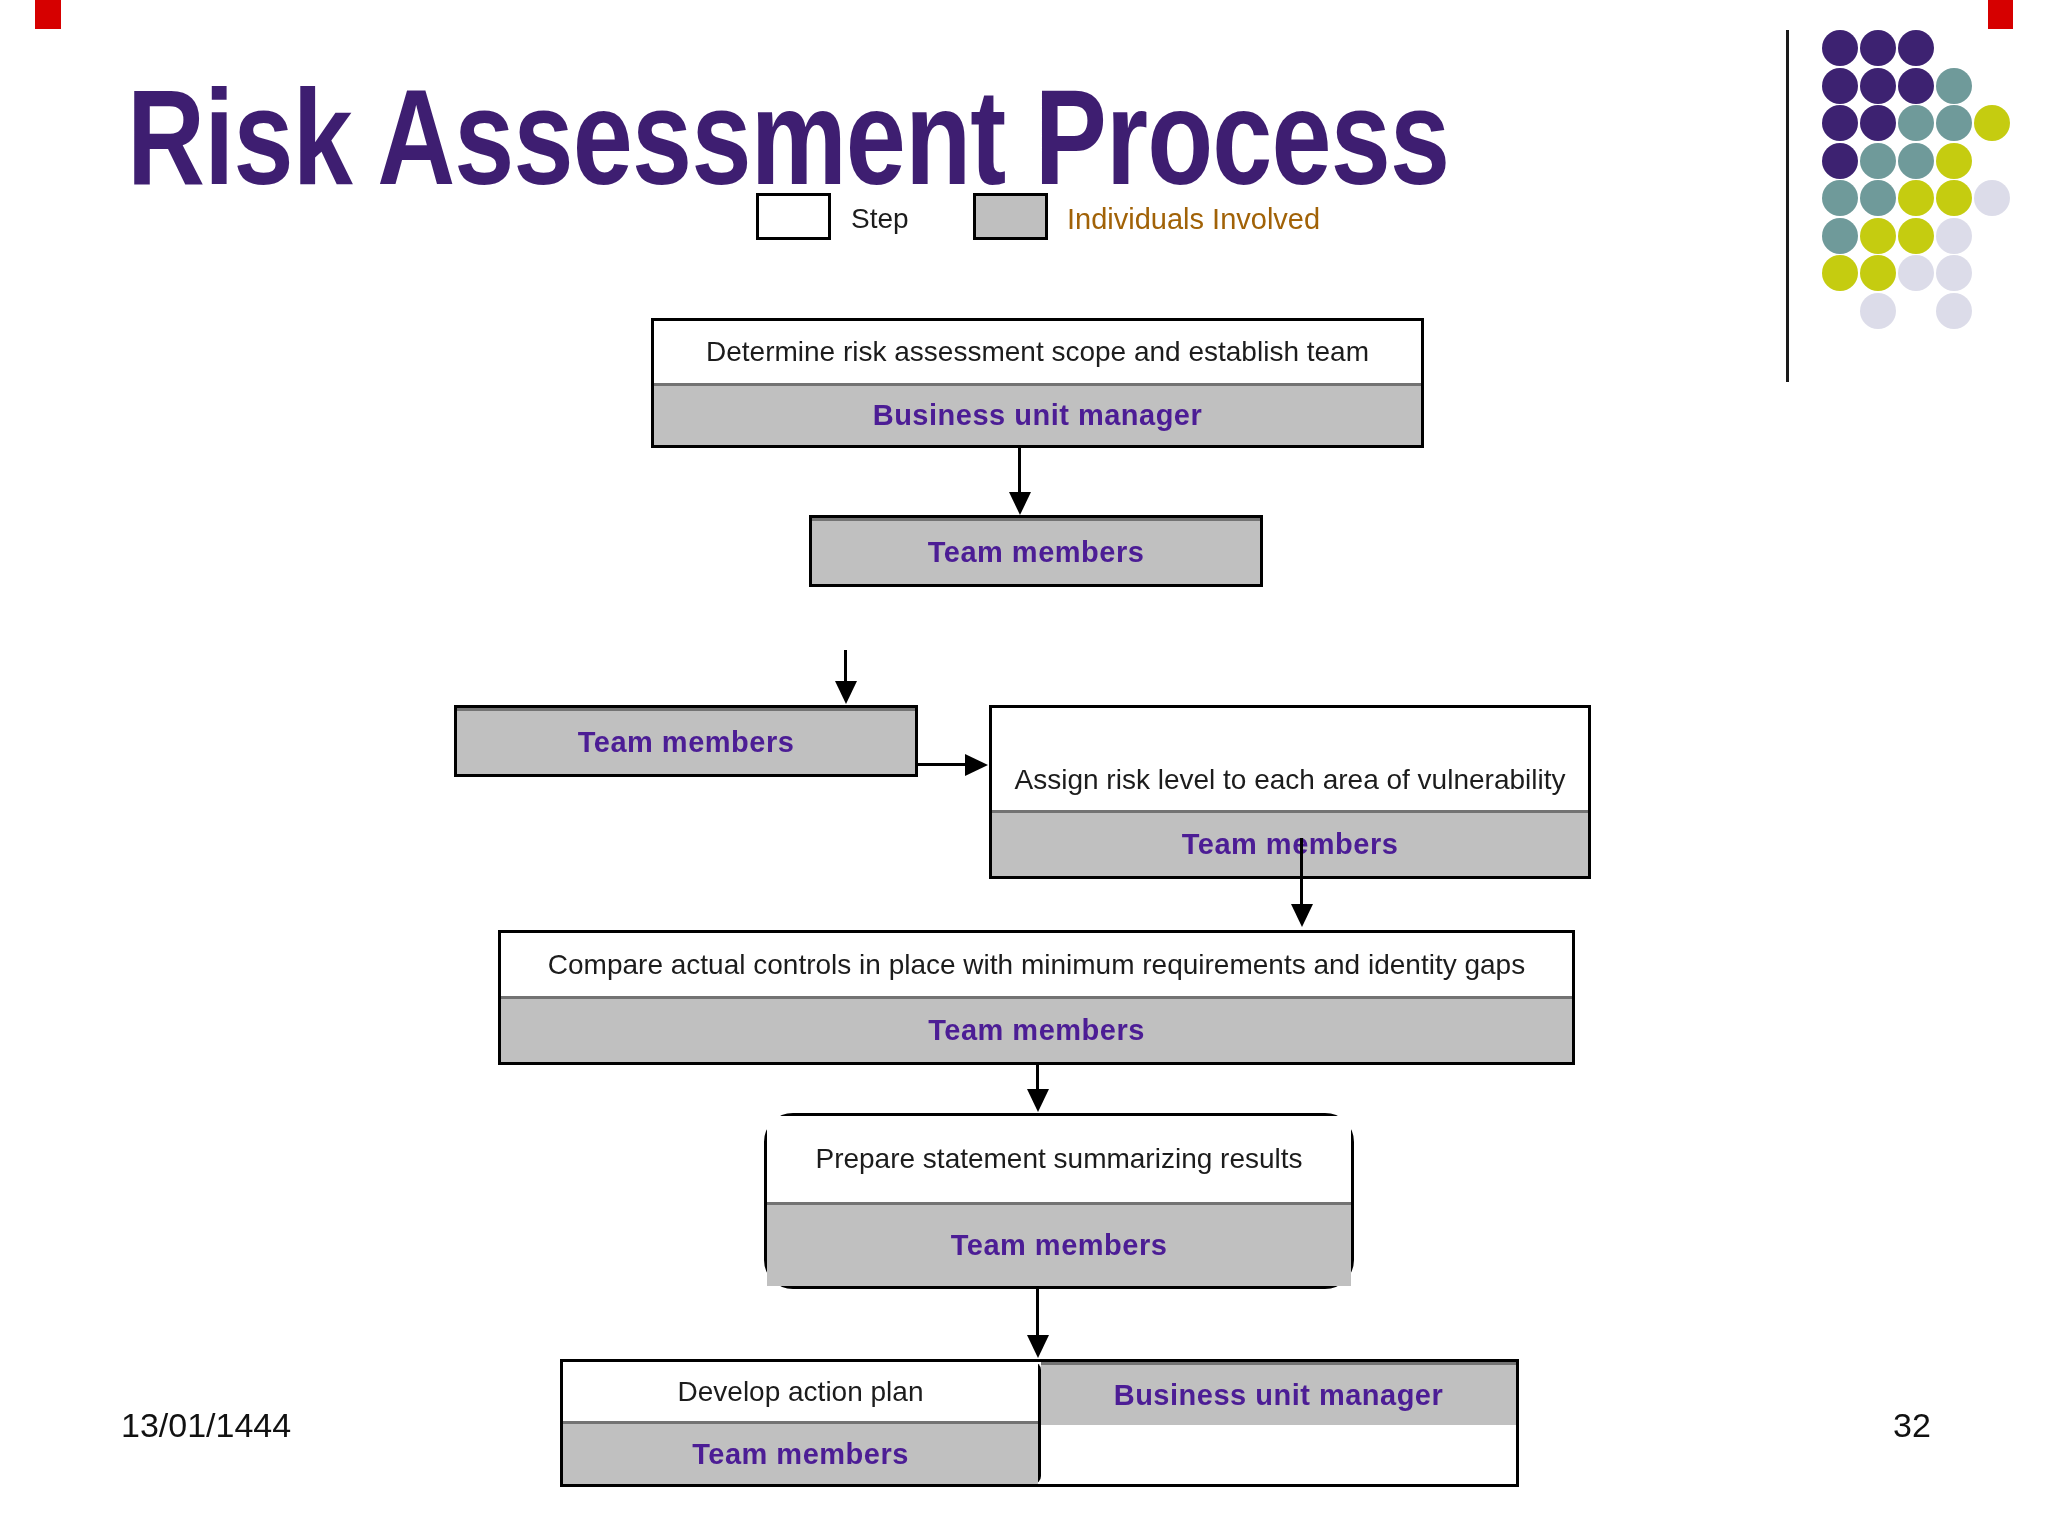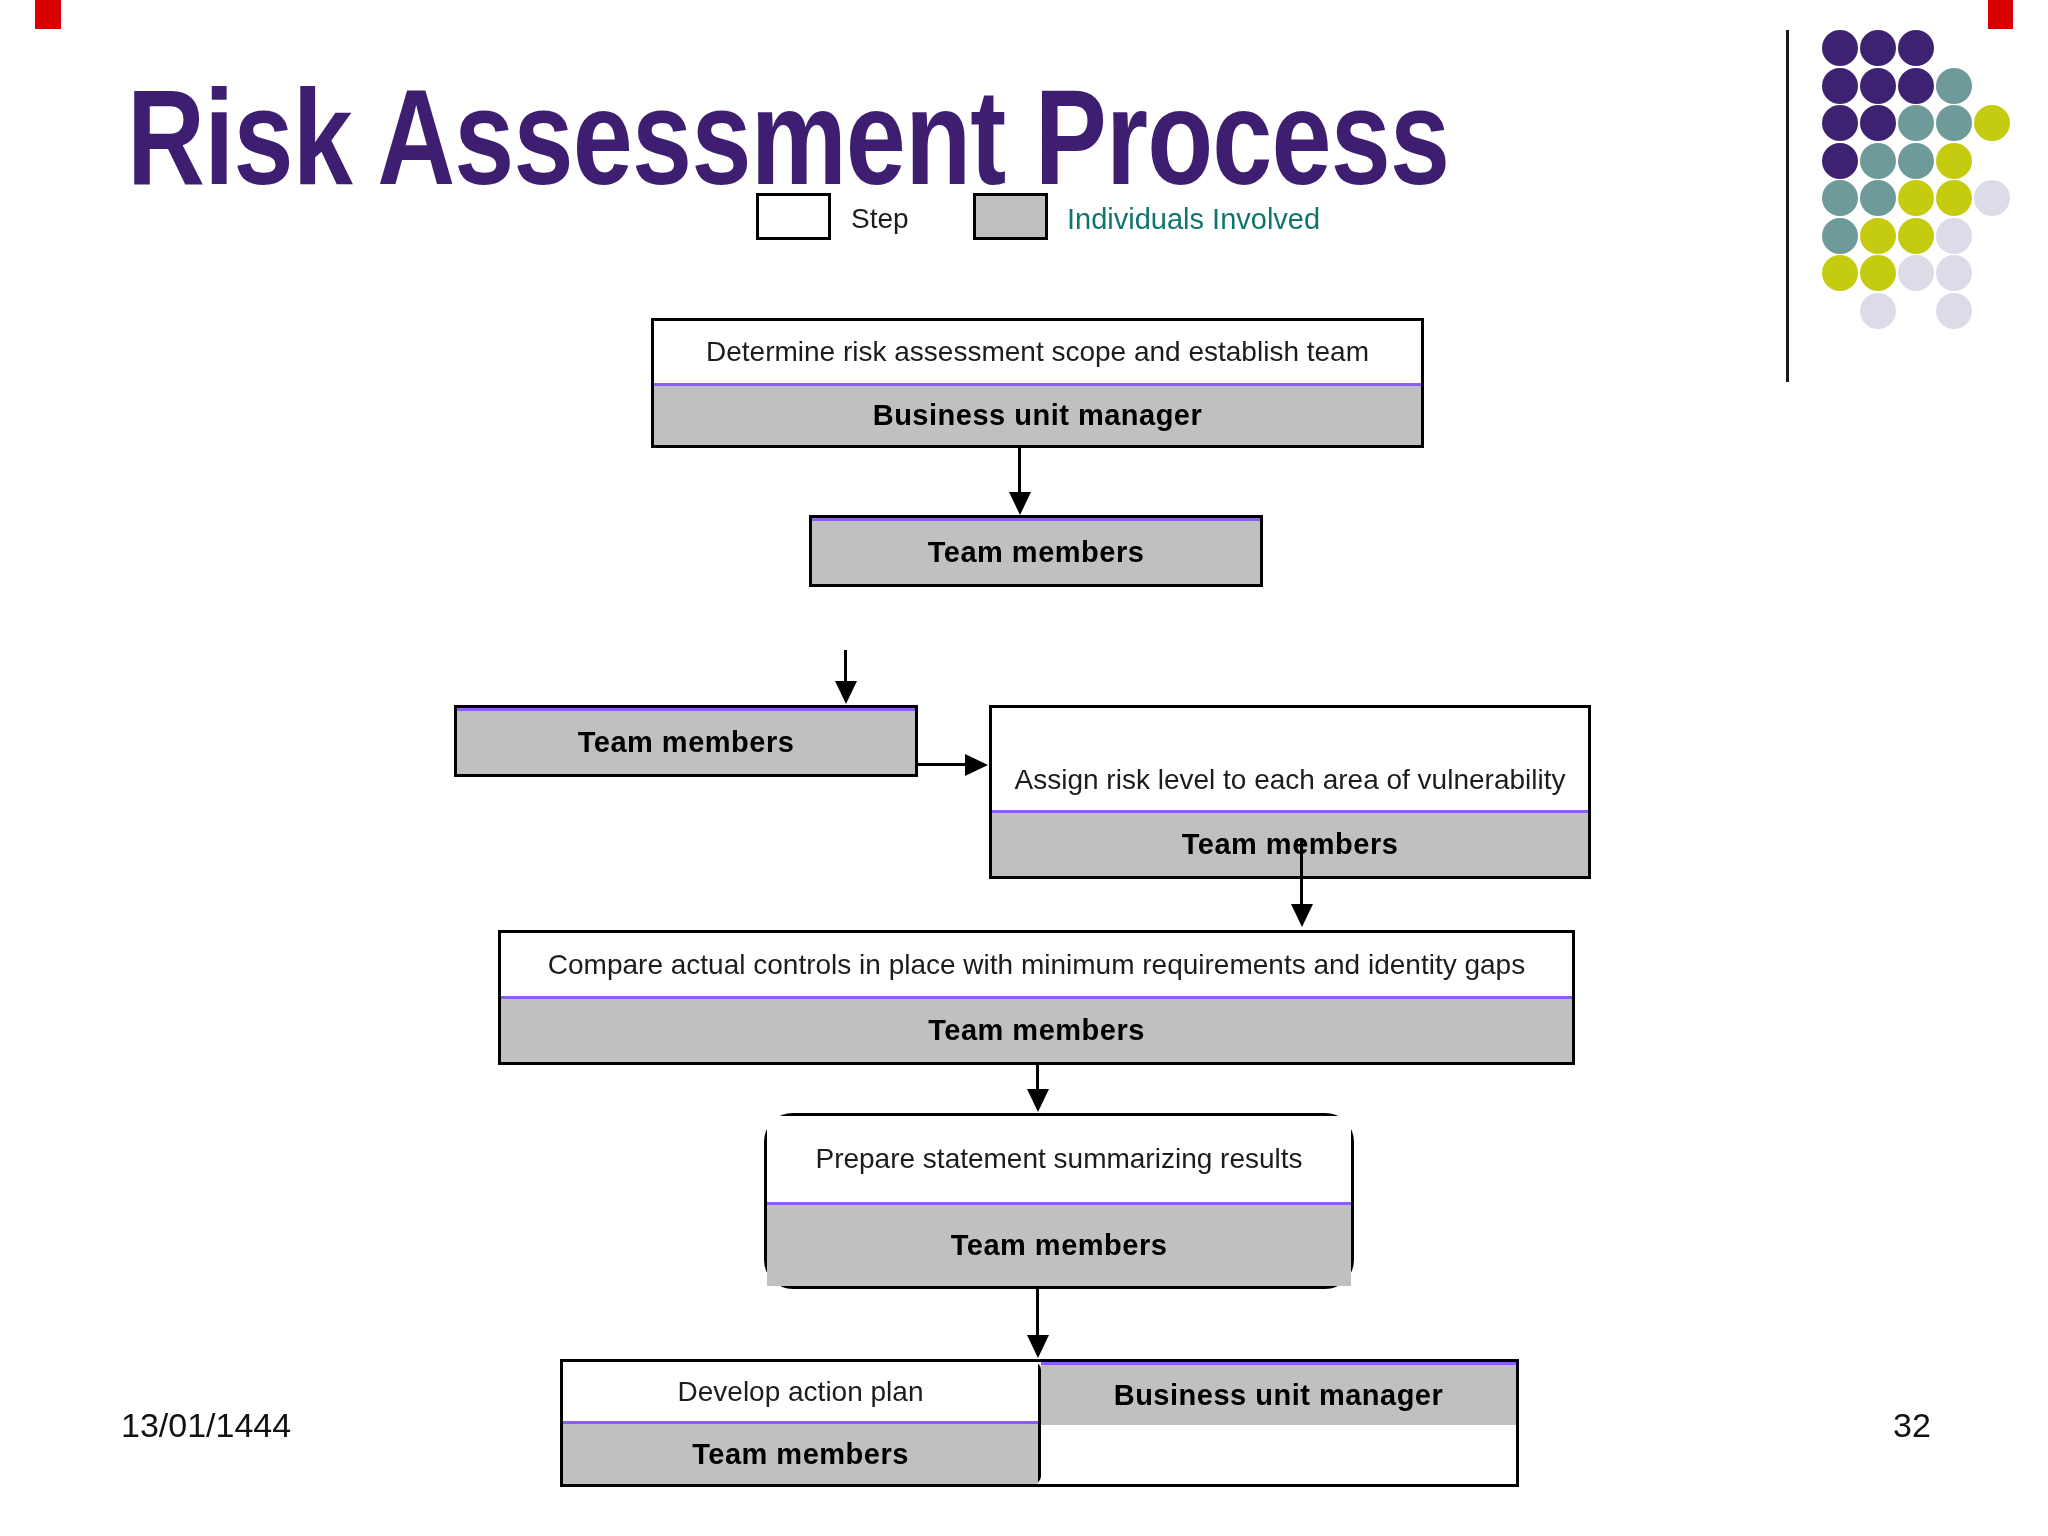--- a/index.html
+++ b/index.html
@@ -14,35 +14,35 @@
   
   .title{position:absolute;left:127px;top:70px;margin:0;
          font-size:135px;font-weight:bold;color:#3e1e71;line-height:1.0;
          transform:scaleX(0.80);transform-origin:left top;white-space:nowrap;letter-spacing:-1px;}
 
   
   .legend-swatch{position:absolute;top:193px;width:75px;height:47px;border:3px solid #000;box-sizing:border-box;}
   .legend-swatch.white{left:756px;background:#ffffff;}
   .legend-swatch.gray{left:973px;background:#bfbfbf;}
   .legend-label{position:absolute;top:199px;height:40px;display:flex;align-items:center;
-                font-size:29px;color:#0f766e;white-space:nowrap;}
+                font-size:29px;color:#a16207;white-space:nowrap;}
   .legend-label.step{left:851px;}
   .legend-label.individuals{left:1067px;}
 
   
   .orn-line{position:absolute;left:1786px;top:30px;width:3px;height:352px;background:#1a1a1a;}
   .dot{position:absolute;width:36px;height:36px;border-radius:50%;}
 
   
   .node{position:absolute;border:3px solid #000;box-sizing:border-box;background:#fff;}
   .step{display:flex;align-items:center;justify-content:center;background:#ffffff;
         font-size:28px;color:#1c1c1c;white-space:nowrap;}
   .role{display:flex;align-items:center;justify-content:center;background:#c0c0c0;
-        border-top:3px solid #8b5cf6;box-sizing:border-box;
-        font-size:29px;font-weight:bold;color:#000000;letter-spacing:0.5px;white-space:nowrap;}
+        border-top:3px solid #737373;box-sizing:border-box;
+        font-size:29px;font-weight:bold;color:#4c1d95;letter-spacing:0.5px;white-space:nowrap;}
 
   .n1{left:651px;top:318px;width:773px;}  .n1 .step{height:62px;} .n1 .role{height:62px;}
   .n2{left:809px;top:515px;width:454px;}  .n2 .step{height:63px;} .n2 .role{height:66px;}
   .n3{left:454px;top:705px;width:464px;}  .n3 .step{height:61px;} .n3 .role{height:66px;}
   .n4{left:989px;top:705px;width:602px;}  .n4 .step{height:61px;margin-top:41px;} .n4 .role{height:66px;}
   .n5{left:498px;top:930px;width:1077px;} .n5 .step{height:63px;} .n5 .role{height:66px;}
   .n6{left:764px;top:1113px;width:590px;border-radius:29px;} .n6 .step{height:86px;} .n6 .role{height:84px;}
   .n7{left:560px;top:1359px;width:959px;display:flex;}
   .n7 .col{display:flex;flex-direction:column;}
   .n7 .colL{width:478px;border-right:3px solid #000;box-sizing:border-box;border-radius:8px;}

